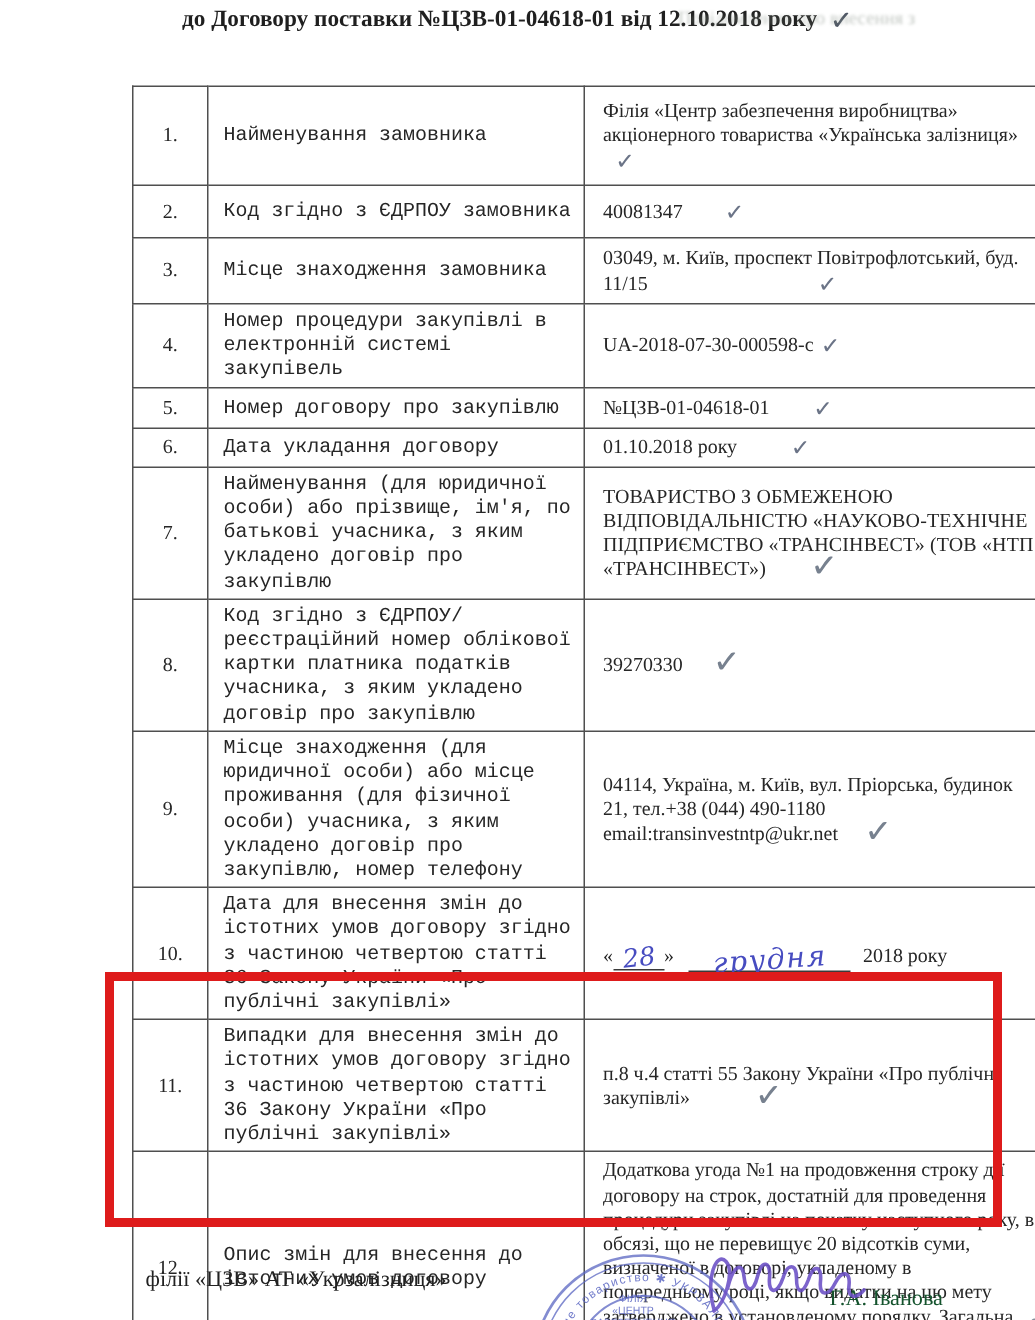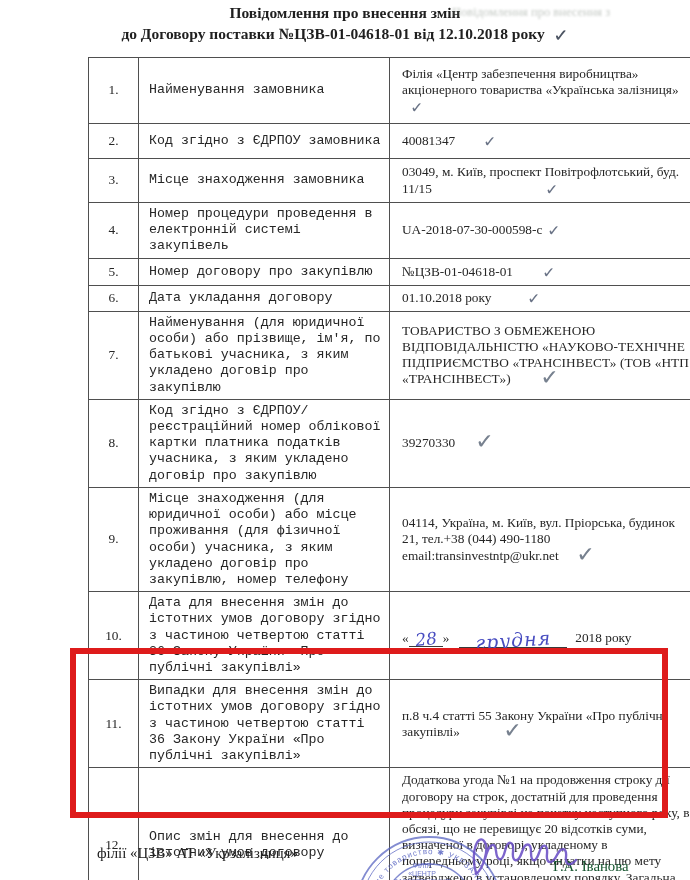--- a/index.html
+++ b/index.html
@@ -53,21 +53,20 @@
   .signer{position:absolute;left:553px;top:858px;font-size:14.8px;color:#14532d;}
   .stamp{position:absolute;left:334px;top:834px;z-index:3;}
   .signature{position:absolute;left:468px;top:827px;z-index:4;}
 </style>
 </head>
 <body>
 
 <div class="page">
 
   <div class="title">
-    <div>Повідомлення про внесення змін</div>
     <div>
       <span>до Договору поставки №ЦЗВ-01-04618-01 від 12.10.2018 року</span><span class="chk chk-title">✓</span>
     </div>
   </div>
 
   <div class="ghost">Повідомлення про внесення з</div>
 
   <table class="doc">
     <tbody>
       <tr class="r1">
@@ -89,21 +88,21 @@
       <tr class="r3">
         <td class="c-num">3.</td>
         <td class="c-label">Місце знаходження замовника</td>
         <td class="c-value">
           <span>03049, м. Київ, проспект Повітрофлотський, буд. 11/15</span>
           <span class="chk" style="margin-left:110px;">✓</span>
         </td>
       </tr>
       <tr class="r4">
         <td class="c-num">4.</td>
-        <td class="c-label">Номер процедури проведення в електронній системі закупівель</td>
+        <td class="c-label">Номер процедури закупівлі в електронній системі закупівель</td>
         <td class="c-value">
           <span>UA-2018-07-30-000598-c</span>
           <span class="chk" style="margin-left:1px;">✓</span>
         </td>
       </tr>
       <tr class="r5">
         <td class="c-num">5.</td>
         <td class="c-label">Номер договору про закупівлю</td>
         <td class="c-value">
           <span>№ЦЗВ-01-04618-01</span>

